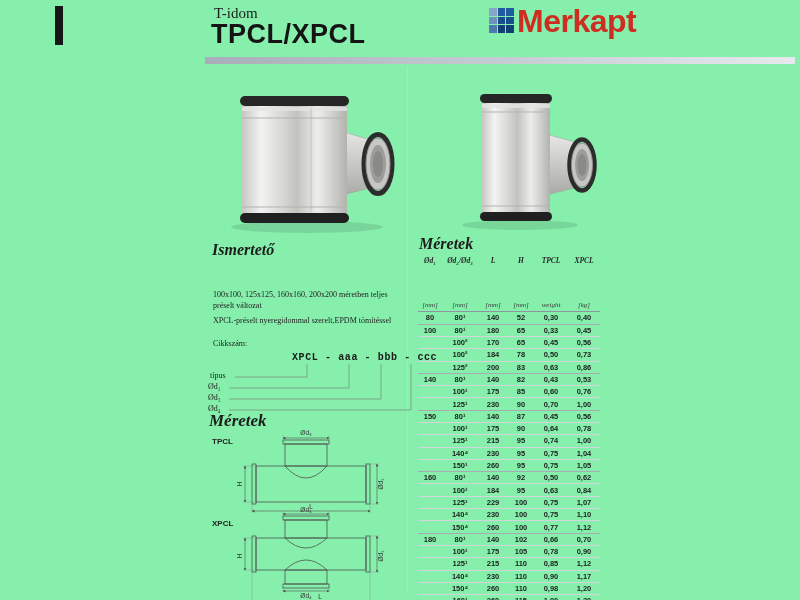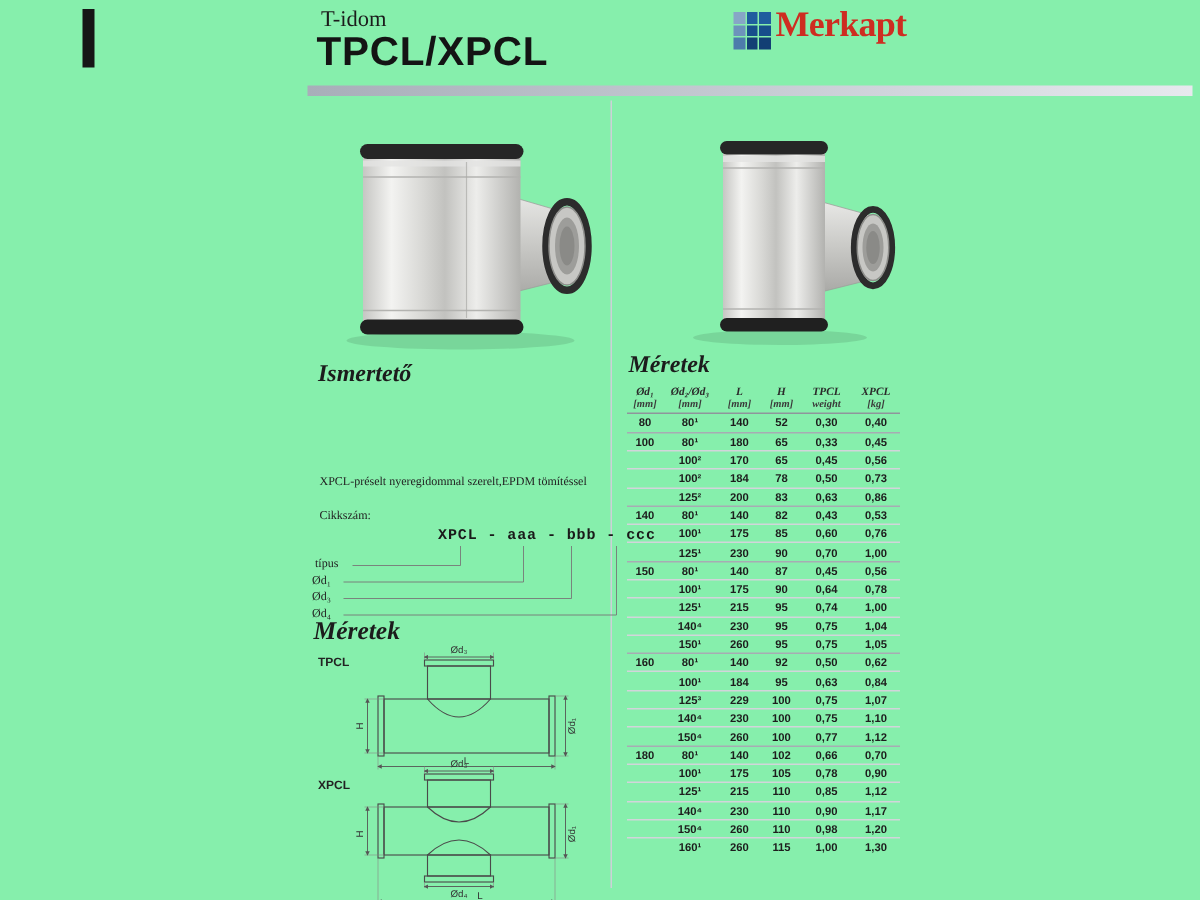--- a/index.html
+++ b/index.html
@@ -9,21 +9,21 @@
 
   
   #corner-mark{left:55px;top:6px;width:8px;height:39px;background:#161616;}
   #doc-type{left:214px;top:5px;font-size:15px;color:#1b1b1b;}
   #page-title{left:211px;top:19px;font-family:"Liberation Sans",sans-serif;
               font-size:27px;font-weight:700;letter-spacing:.5px;color:#141414;}
   #brand{left:489px;top:5px;display:flex;align-items:flex-start;}
   #brand-grid{width:25px;height:25px;display:grid;grid-template-columns:repeat(3,1fr);
               grid-template-rows:repeat(3,1fr);gap:1px;margin-top:3px;}
   #brand-grid span{display:block;}
-  #brand-name{font-family:Liberation Serif, serif;font-size:24px;font-weight:800;
+  #brand-name{font-family:Liberation Sans, sans-serif;font-size:32px;font-weight:800;
               letter-spacing:-0.5px;color:#ce2d21;margin-left:3px;line-height:1;}
   #header-rule{left:205px;top:57px;width:590px;height:7px;
                background:linear-gradient(90deg,#a8aeb9 0%,#c6cbd3 50%,#e7e9ee 100%);}
   #column-divider{left:407px;top:67px;width:1px;height:525px;background:#ccd1d7;}
 
   
   .h-script{font-style:italic;font-weight:bold;}
   #description-heading{left:212px;top:241px;font-size:16px;}
   .para{left:213px;width:195px;font-size:8px;line-height:1.4;color:#222;}
   #para-1{top:264px;}
@@ -44,21 +44,21 @@
 
   
   #table-heading{left:419px;top:235px;font-size:16px;}
   #dim-table{position:absolute;left:418px;top:257px;width:182px;border-collapse:collapse;
              table-layout:fixed;font-family:"Liberation Sans",sans-serif;}
   #dim-table col.w0{width:24px;} #dim-table col.w1{width:36px;} #dim-table col.w2{width:30px;}
   #dim-table col.w3{width:26px;} #dim-table col.w4{width:34px;} #dim-table col.w5{width:32px;}
   #dim-table th{font-family:"Liberation Serif",serif;font-style:italic;vertical-align:bottom;
                 padding:0 0 2px 0;border-bottom:1px solid #8f959c;}
   #dim-table th .cn{font-size:7.5px;font-weight:700;color:#2a2a2a;line-height:1.15;}
-  #dim-table th .cu{font-size:7px;font-weight:700;color:#3a3a3a;line-height:1.1;}
+  #dim-table th .cu{font-size:7px;font-weight:400;color:#3a3a3a;line-height:1.1;margin-top:36px;}
   #dim-table td{font-size:7.5px;font-weight:600;color:#1d1d1d;text-align:center;
                 height:11.3px;padding:0;border-top:1px solid #d2d5da;}
   #dim-table tbody tr:first-child td{border-top:none;}
   #dim-table tbody tr.grp td{border-top:1px solid #a7acb3;}
   #dim-table tbody tr.grp:first-child td{border-top:none;}
   #dim-table td.c0{font-weight:700;}
 
   
   svg text{font-family:"Liberation Sans",sans-serif;}
   .dimtxt{font-size:6.5px;fill:#333;}
@@ -128,20 +128,21 @@
     <line x1="40" y1="34" x2="108" y2="34" stroke="#b3b3b0" stroke-width="1"></line>
     <line x1="40" y1="128" x2="108" y2="128" stroke="#b3b3b0" stroke-width="1"></line>
     <rect x="38" y="134" width="72" height="9" rx="4.5" fill="#202020"></rect>
     <ellipse cx="140" cy="87" rx="12.5" ry="25.5" fill="none" stroke="#2c2c2c" stroke-width="4.5"></ellipse>
     <ellipse cx="140" cy="87" rx="10.5" ry="22" fill="#c7c7c4" stroke="#8e8e8b" stroke-width="1"></ellipse>
     <ellipse cx="140" cy="87" rx="7" ry="16" fill="#9d9d9a"></ellipse>
     <ellipse cx="140" cy="87" rx="4.5" ry="11" fill="#8a8a87"></ellipse>
   </svg>
 
   <div class="abs h-script" id="description-heading">Ismertető</div>
+  <p class="abs para" id="para-2">100x100, 125x125, 160x160, 200x200 méretben teljes préselt változat</p>
   <p class="abs para" id="para-3">XPCL-préselt nyeregidommal szerelt,EPDM tömítéssel</p>
 
   <div class="abs" id="partnumber-label">Cikkszám:</div>
   <div class="abs" id="partnumber-format">XPCL - aaa - bbb - ccc</div>
   <span class="abs legend-label" id="legend-0">típus</span>
   <span class="abs legend-label" id="legend-1">Ød₁</span>
   <span class="abs legend-label" id="legend-2">Ød₃</span>
   <span class="abs legend-label" id="legend-3">Ød₄</span>
   <svg class="abs" style="left:205px;top:362px" width="215" height="52" viewBox="0 0 215 52">
     <g stroke="#777" stroke-width=".6" fill="none">

